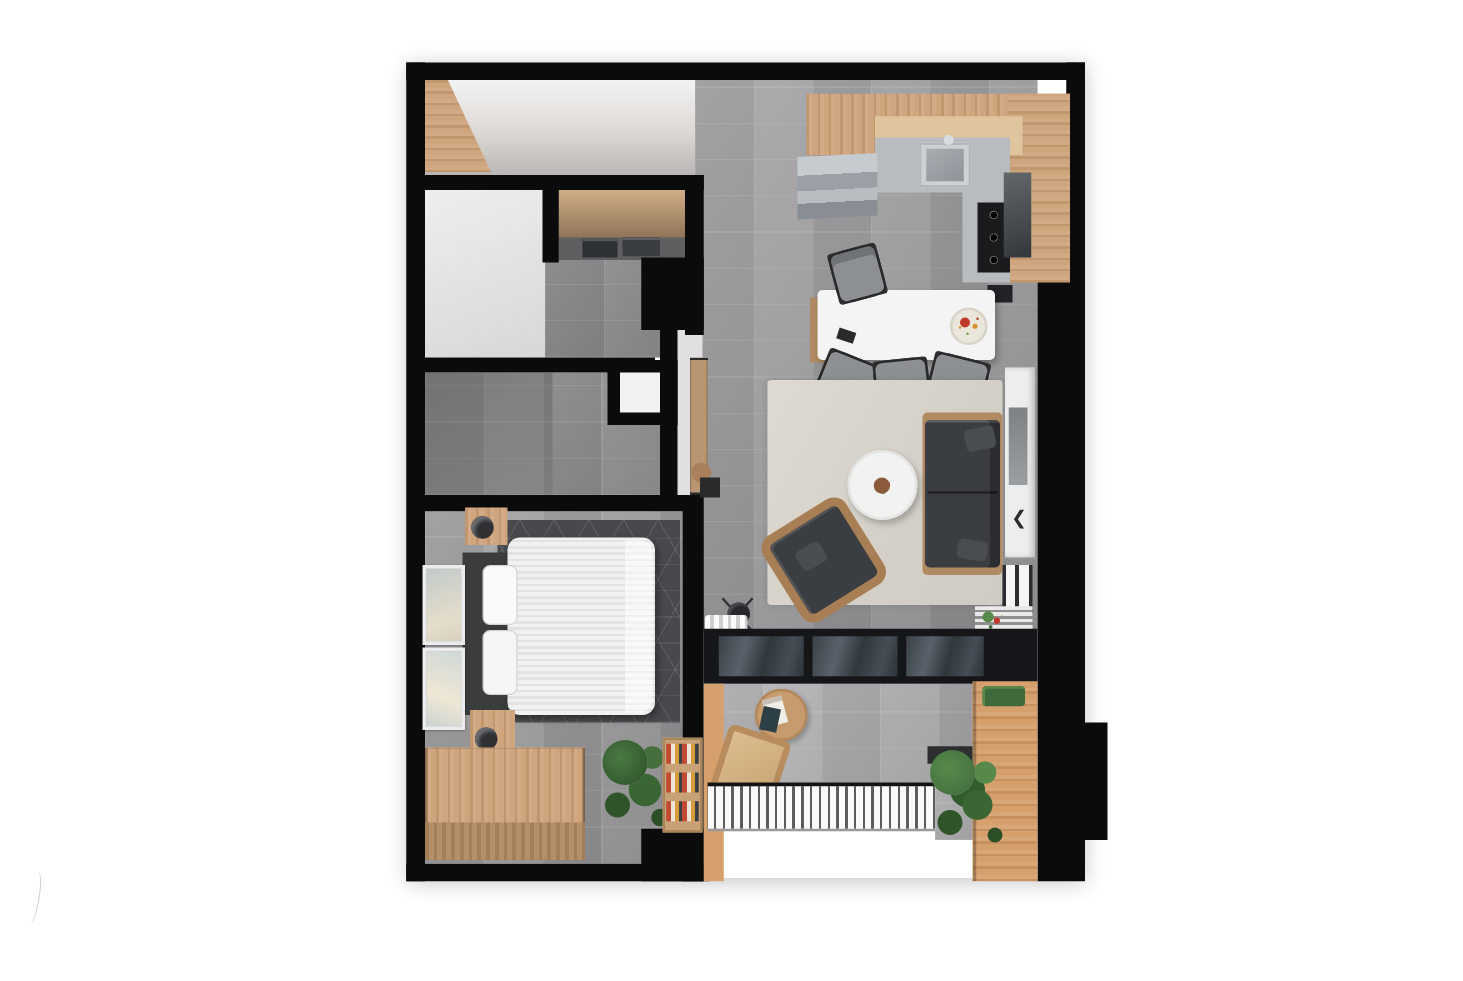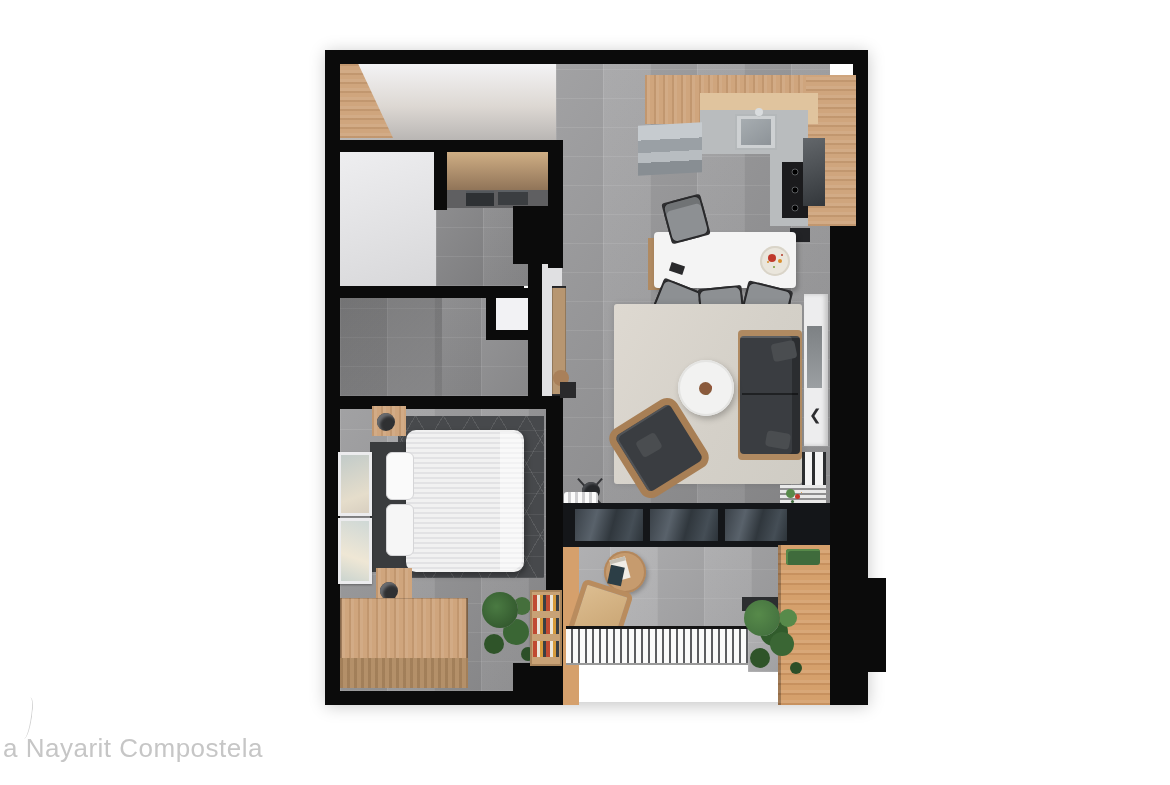--- a/index.html
+++ b/index.html
@@ -305,15 +305,14 @@
   <div class="a" id="bd-bookshelf"></div>
   <div class="a books" id="bd-books-1"></div>
   <div class="a books" id="bd-books-2"></div>
   <div class="a books" id="bd-books-3"></div>
 
   <div class="a" id="h-console"></div>
   <div class="a" id="h-stool"></div>
   <div class="a" id="h-mat"></div>
 
   <div class="a" id="wm-squiggle"></div>
-  <div class="a" id="wm-text">a Nayarit Compostela</div>
 
 </div>
 
 </body></html>

